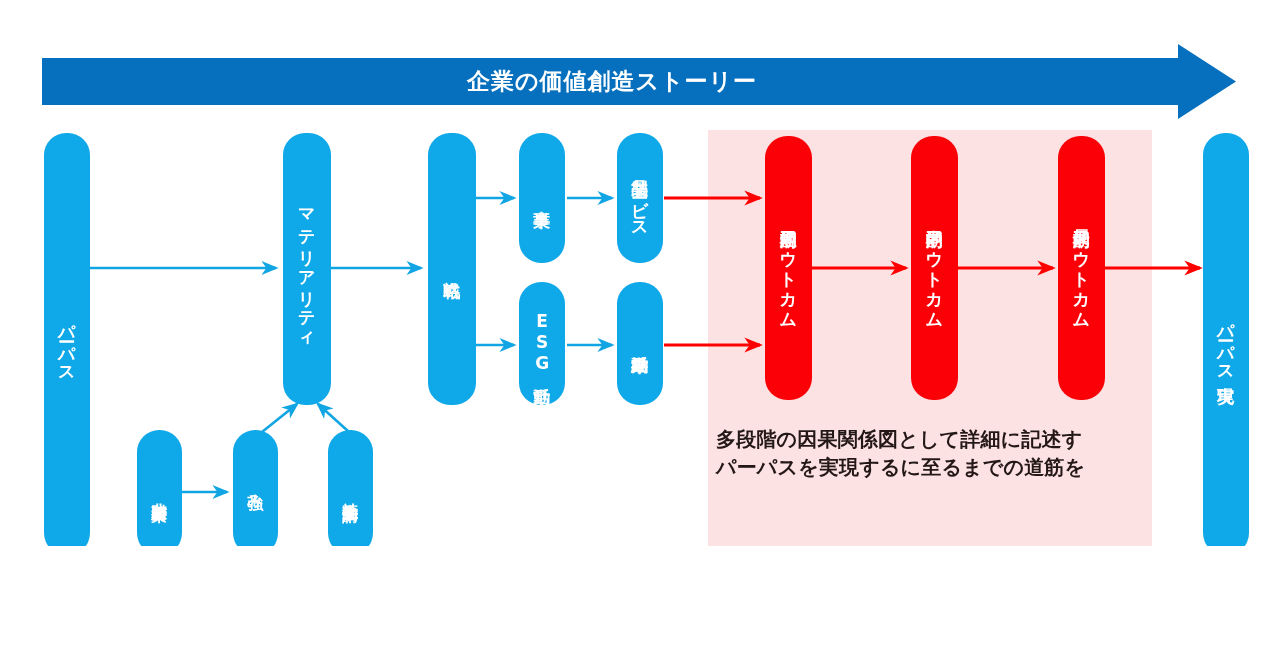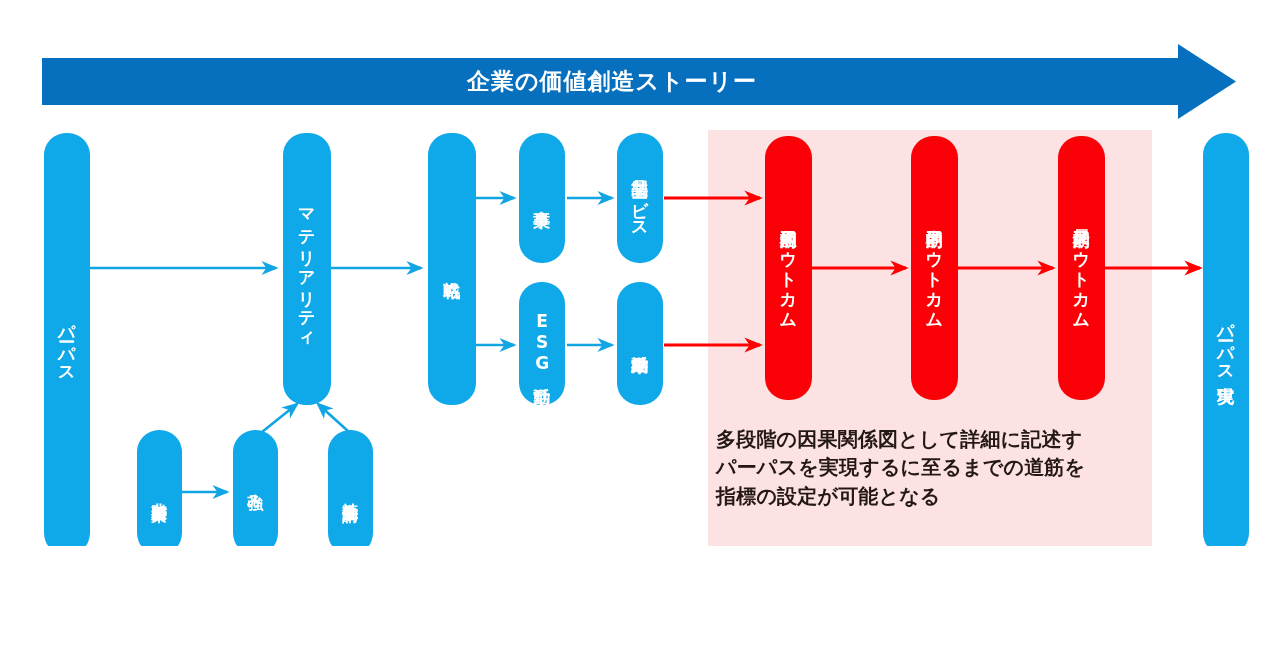--- a/index.html
+++ b/index.html
@@ -258,21 +258,20 @@
     <span class="vlabel">長期的アウトカム</span>
   </div>
 
   <div class="node blue" style="left:1203px; top:133px; width:46px; height:422px;">
     <span class="vlabel">パーパス実現</span>
   </div>
 
   <div class="desc">
     <div>多段階の因果関係図として詳細に記述す</div>
     <div>パーパスを実現するに至るまでの道筋を</div>
-    <div>指標の設定が可能となる</div>
   </div>
 
   <div class="logo">
     <div class="logo-mark">
       <div class="logo-s">s</div>
       <div class="logo-bar"></div>
       <div class="logo-r">R</div>
     </div>
   </div>
 

